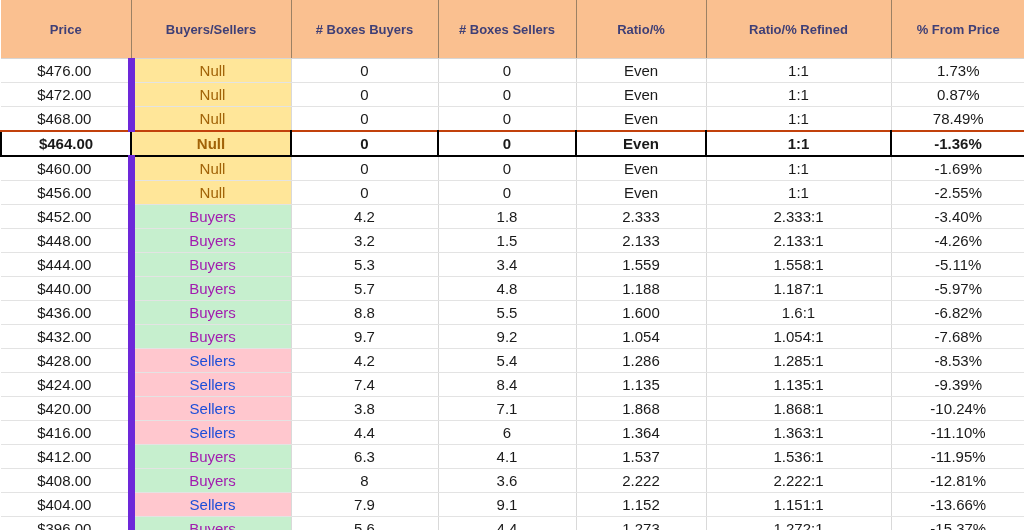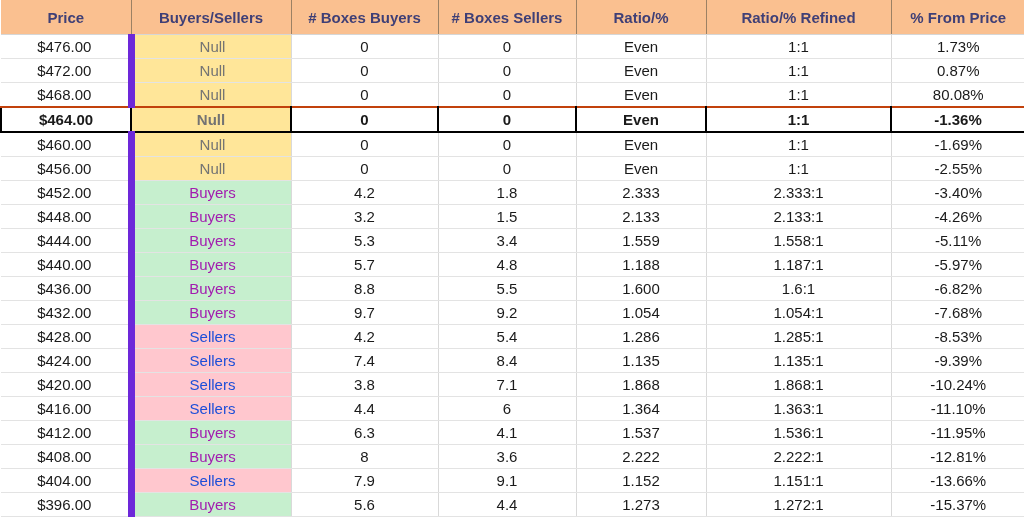--- a/index.html
+++ b/index.html
@@ -29,48 +29,48 @@
   table.grid col.c-boxbuy       { width: 147px; }
   table.grid col.c-boxsell      { width: 138px; }
   table.grid col.c-ratio        { width: 130px; }
   table.grid col.c-ratioref     { width: 185px; }
   table.grid col.c-fromprice    { width: 134px; }
 
   thead th {
     height: 26px;
     background: #FAC090;
     color: #3F3F76;
-    font-size: 15px;
+    font-size: 13px;
     font-weight: bold;
     text-align: center;
     vertical-align: middle;
     border-right: 1px solid #9c8164;
     border-bottom: 1px solid #d6d6d6;
-    padding: 4px;
+    padding: 16px;
     white-space: nowrap;
   }
   thead th:last-child { border-right: none; }
 
   tbody td {
     height: 23px;
     font-size: 15px;
     text-align: center;
     vertical-align: middle;
     border-bottom: 1px solid #e3e3e3;
     border-right: 1px solid #d9d9d9;
     color: #1a1a1a;
     padding: 0;
     white-space: nowrap;
     background: #ffffff;
   }
   tbody td.col-price { border-right: 7px solid #6d28d9; }
   tbody td:last-child { border-right: none; }
 
   
-  td.fill-null   { background: #FFE699; color: #737373; }
+  td.fill-null   { background: #FFE699; color: #a16207; }
   td.fill-buyers { background: #C6EFCE; color: #a21caf; }
   td.fill-sellers{ background: #FFC7CE; color: #1d4ed8; }
 
   
   tr.row-highlight td {
     font-weight: bold;
     border-top: 2px solid #c2410c;
     border-bottom: 2px solid #000000;
     border-right: 2px solid #000000;
   }
@@ -123,21 +123,21 @@
           <td>1:1</td>
           <td>0.87%</td>
         </tr>
         <tr class="row-above-highlight">
           <td class="col-price">$468.00</td>
           <td class="fill-null">Null</td>
           <td>0</td>
           <td>0</td>
           <td>Even</td>
           <td>1:1</td>
-          <td>80.08%</td>
+          <td>78.49%</td>
         </tr>
         <tr class="row-highlight">
           <td class="col-price">$464.00</td>
           <td class="fill-null">Null</td>
           <td>0</td>
           <td>0</td>
           <td>Even</td>
           <td>1:1</td>
           <td>-1.36%</td>
         </tr>

